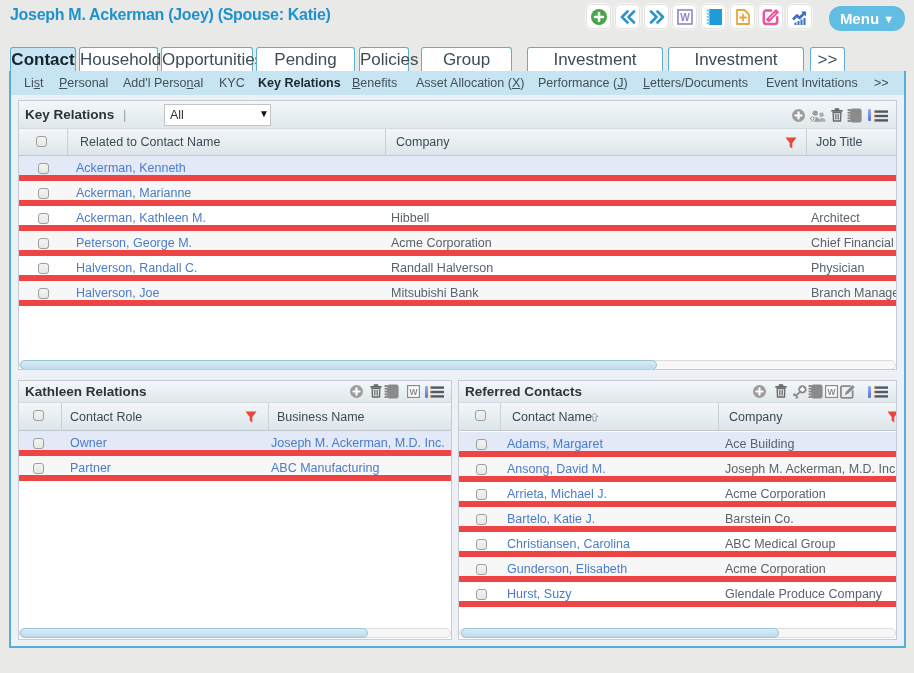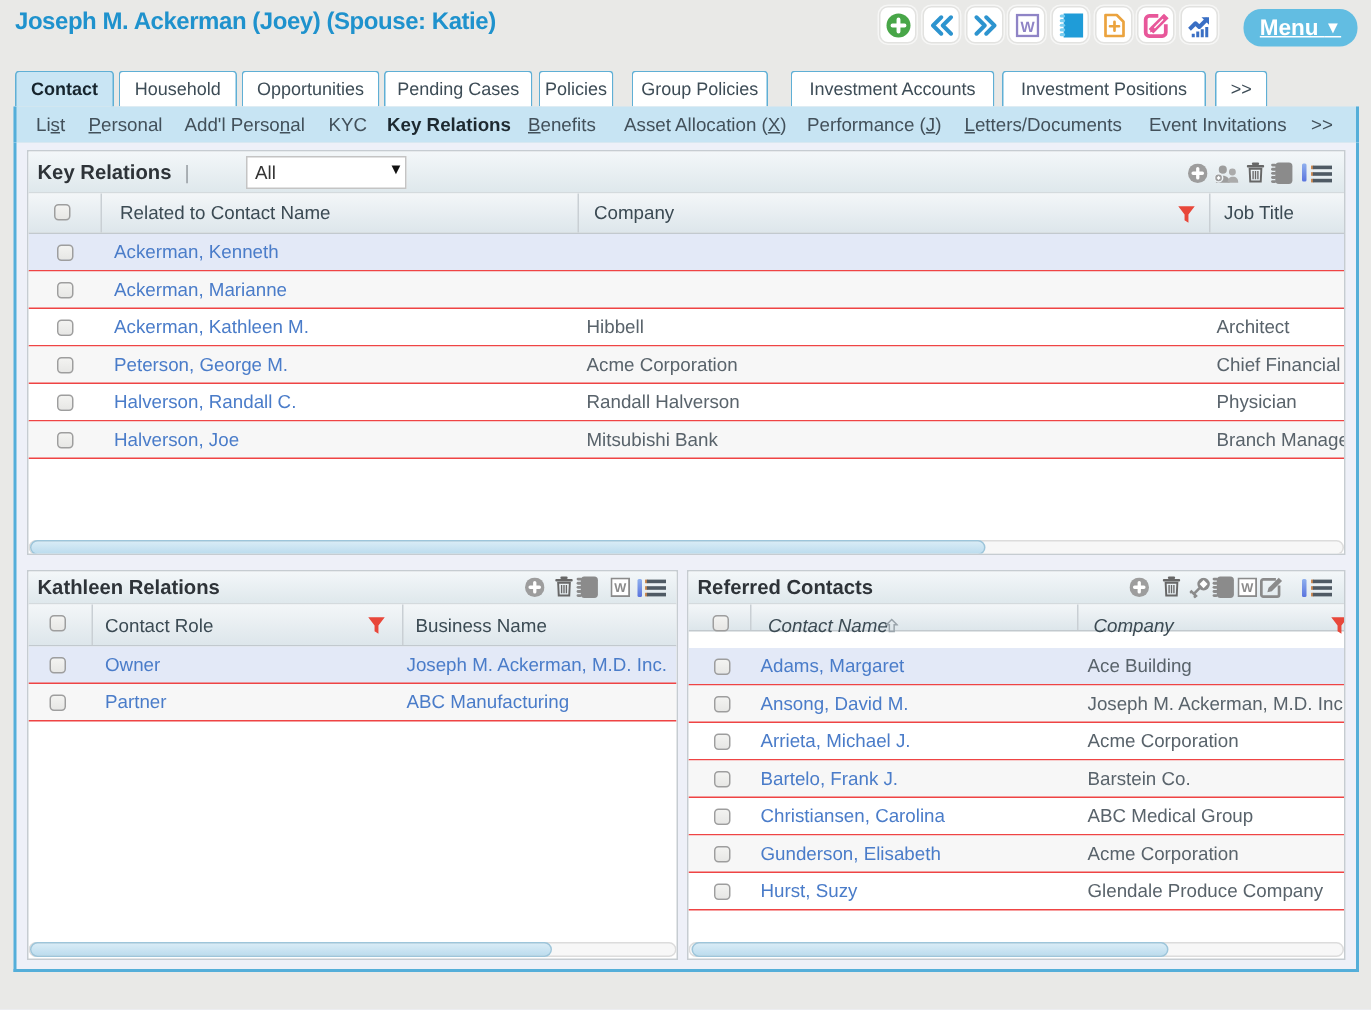--- a/index.html
+++ b/index.html
@@ -3,37 +3,37 @@
 <meta charset="utf-8">
 <style>
 * { margin:0; padding:0; box-sizing:border-box; }
 html,body { width:914px; height:673px; }
 body { background:#e9e9e7; font-family:"Liberation Sans", sans-serif; position:relative; overflow:hidden; }
 .abs { position:absolute; }
 .title { left:10px; top:6px; font-size:16px; font-weight:bold; color:#1f92cd; letter-spacing:-0.3px; }
 
 .ibtn { position:absolute; top:4px; width:25px; height:25px; background:#fff; border:1px solid #e2e2e0; border-radius:6px; box-shadow:0 0 0 1px rgba(255,255,255,.6); }
 .ibtn svg { position:absolute; left:50%; top:50%; transform:translate(-50%,-50%); }
-.menu-btn { position:absolute; top:6px; left:829px; width:76px; height:25px; background:#62bde2; border-radius:12px; color:#fff; font-weight:bold; font-size:15px; text-align:center; line-height:25px;text-decoration:underline; }
-
-.tab { position:absolute; top:47px; height:24px; background:#fff; border:1px solid #5fafd5; border-bottom:none; border-radius:3px 3px 0 0; font-size:12px; color:#3d4c56; text-align:center; line-height:23px; }
+.menu-btn { position:absolute; top:6px; left:829px; width:76px; height:25px; background:#62bde2; border-radius:12px; color:#fff; font-weight:bold; font-size:15px; text-align:center; line-height:25px; }
+
+.tab { position:absolute; top:47px; height:24px; background:#fff; border:1px solid #5fafd5; border-bottom:none; border-radius:3px 3px 0 0; font-size:17px; color:#3d4c56; text-align:center; line-height:23px; }
 .tab.active { background:#c9e5f4; color:#16242d; font-weight:bold; z-index:3; }
 .subnav { left:9px; top:71px; width:897px; height:24px; background:#c7e4f3; border-left:2px solid #54aed9; border-right:2px solid #54aed9; z-index:2; }
 .sn { position:absolute; top:0; font-size:12.5px; color:#42505a; line-height:24px; white-space:nowrap; }
 .sn.active { font-weight:bold; color:#1d2930; }
 
 .container { left:9px; top:95px; width:897px; height:553px; background:#eef0f8; border:2px solid #54aed9; border-top:none; }
 
 .panel { position:absolute; background:#fff; border:1px solid #c6ccd1; overflow:hidden; }
 .pbar { position:absolute; left:0; right:0; top:0; background:linear-gradient(#f3f7f9,#dfe8ec); border-bottom:1px solid #d4dadd; }
 .ptitle { position:absolute; font-size:13.5px; font-weight:bold; color:#2e3338; white-space:nowrap; }
 .ghead { position:absolute; left:0; right:0; background:linear-gradient(#f3f6f8,#dde6eb); border-bottom:1px solid #c2c9ce; }
 .ghead .gt { position:absolute; font-size:12.5px; color:#3b4a53; white-space:nowrap; }
 .gdiv { position:absolute; top:0; bottom:0; width:1px; background:#c9cfd4; }
-.row { position:absolute; left:0; right:0; height:25px; border-bottom:1px solid #ef4444; }
+.row { position:absolute; left:0; right:0; height:25px; border-bottom:6px solid #ef4444; }
 .row .lnk { position:absolute; font-size:12.5px; line-height:24px; color:#4a7cc9; white-space:nowrap; }
 .row .txt { position:absolute; font-size:12.5px; line-height:24px; color:#59636b; white-space:nowrap; }
 .cb { position:absolute; width:11px; height:11px; border:1px solid #9e9e9e; border-radius:3px; background:linear-gradient(#f3f3f1,#e7e7e5); }
 .hsb { position:absolute; height:10px; background:#f7f7f7; border:1px solid #dcdcdc; border-radius:5px; }
 .hsb .thumb { position:absolute; top:0; bottom:0; background:linear-gradient(#d9ecf6,#bcdcee); border:1px solid #9dc5da; border-radius:5px; margin:-1px 0 0 -1px; height:10px; }
 .funnel { position:absolute; }
 .tico { position:absolute; }
 .sel { background:#e3e9f7; }
 .alt { background:#f7f7f7; }
 </style>
@@ -320,21 +320,21 @@
       <div class="tico" style="left:409px;top:5px;width:2.5px;height:12px;background:linear-gradient(#8fb0ee,#5a74de);border-radius:1px;"></div>
       <svg class="tico" style="left:415px;top:5px;" width="14" height="12" viewBox="0 0 14 12">
         <rect x="0" y="0.4" width="1.7" height="2.4" fill="#cf8a52"></rect>
         <rect x="1.2" y="0.4" width="12.8" height="2.4" fill="#4f5a64"></rect>
         <rect x="0" y="4.8" width="1.7" height="2.4" fill="#cf8a52"></rect>
         <rect x="1.2" y="4.8" width="12.8" height="2.4" fill="#4f5a64"></rect>
         <rect x="0" y="9.2" width="1.7" height="2.4" fill="#cf8a52"></rect>
         <rect x="1.2" y="9.2" width="12.8" height="2.4" fill="#4f5a64"></rect>
       </svg>
   </div>
-  <div class="ghead" style="top:22px;height:18px;font-style:italic;">
+  <div class="ghead" style="top:22px;height:28px;">
     <div class="cb" style="left:16px;top:7px;"></div>
     <div class="gdiv" style="left:41px;"></div>
     <span class="gt" style="left:53px;top:0;line-height:28px;">Contact Name</span>
     <svg class="tico" style="left:131px;top:9px;" width="9" height="10" viewBox="0 0 9 10">
         <path d="M4.5 1 L8 4.5 H6.1 V9 H2.9 V4.5 H1 z" fill="none" stroke="#9aa4ab" stroke-width="1"></path>
       </svg>
     <div class="gdiv" style="left:259px;"></div>
     <span class="gt" style="left:270px;top:0;line-height:28px;">Company</span>
     <svg class="funnel" style="left:428px;top:8px;" width="12" height="12" viewBox="0 0 12 12">
         <path d="M0.5 0.5h11L7.3 6v5.5L4.7 9.8V6z" fill="#e8473a"></path>
@@ -350,21 +350,21 @@
       <span class="lnk" style="left:48px;">Ansong, David M.</span>
       <span class="txt" style="left:266px;">Joseph M. Ackerman, M.D. Inc.</span>
     </div>
   <div class="row" style="top:101px;">
       <div class="cb" style="left:17px;top:7px;"></div>
       <span class="lnk" style="left:48px;">Arrieta, Michael J.</span>
       <span class="txt" style="left:266px;">Acme Corporation</span>
     </div>
   <div class="row alt" style="top:126px;">
       <div class="cb" style="left:17px;top:7px;"></div>
-      <span class="lnk" style="left:48px;">Bartelo, Frank J.</span>
+      <span class="lnk" style="left:48px;">Bartelo, Katie J.</span>
       <span class="txt" style="left:266px;">Barstein Co.</span>
     </div>
   <div class="row" style="top:151px;">
       <div class="cb" style="left:17px;top:7px;"></div>
       <span class="lnk" style="left:48px;">Christiansen, Carolina</span>
       <span class="txt" style="left:266px;">ABC Medical Group</span>
     </div>
   <div class="row alt" style="top:176px;">
       <div class="cb" style="left:17px;top:7px;"></div>
       <span class="lnk" style="left:48px;">Gunderson, Elisabeth</span>

